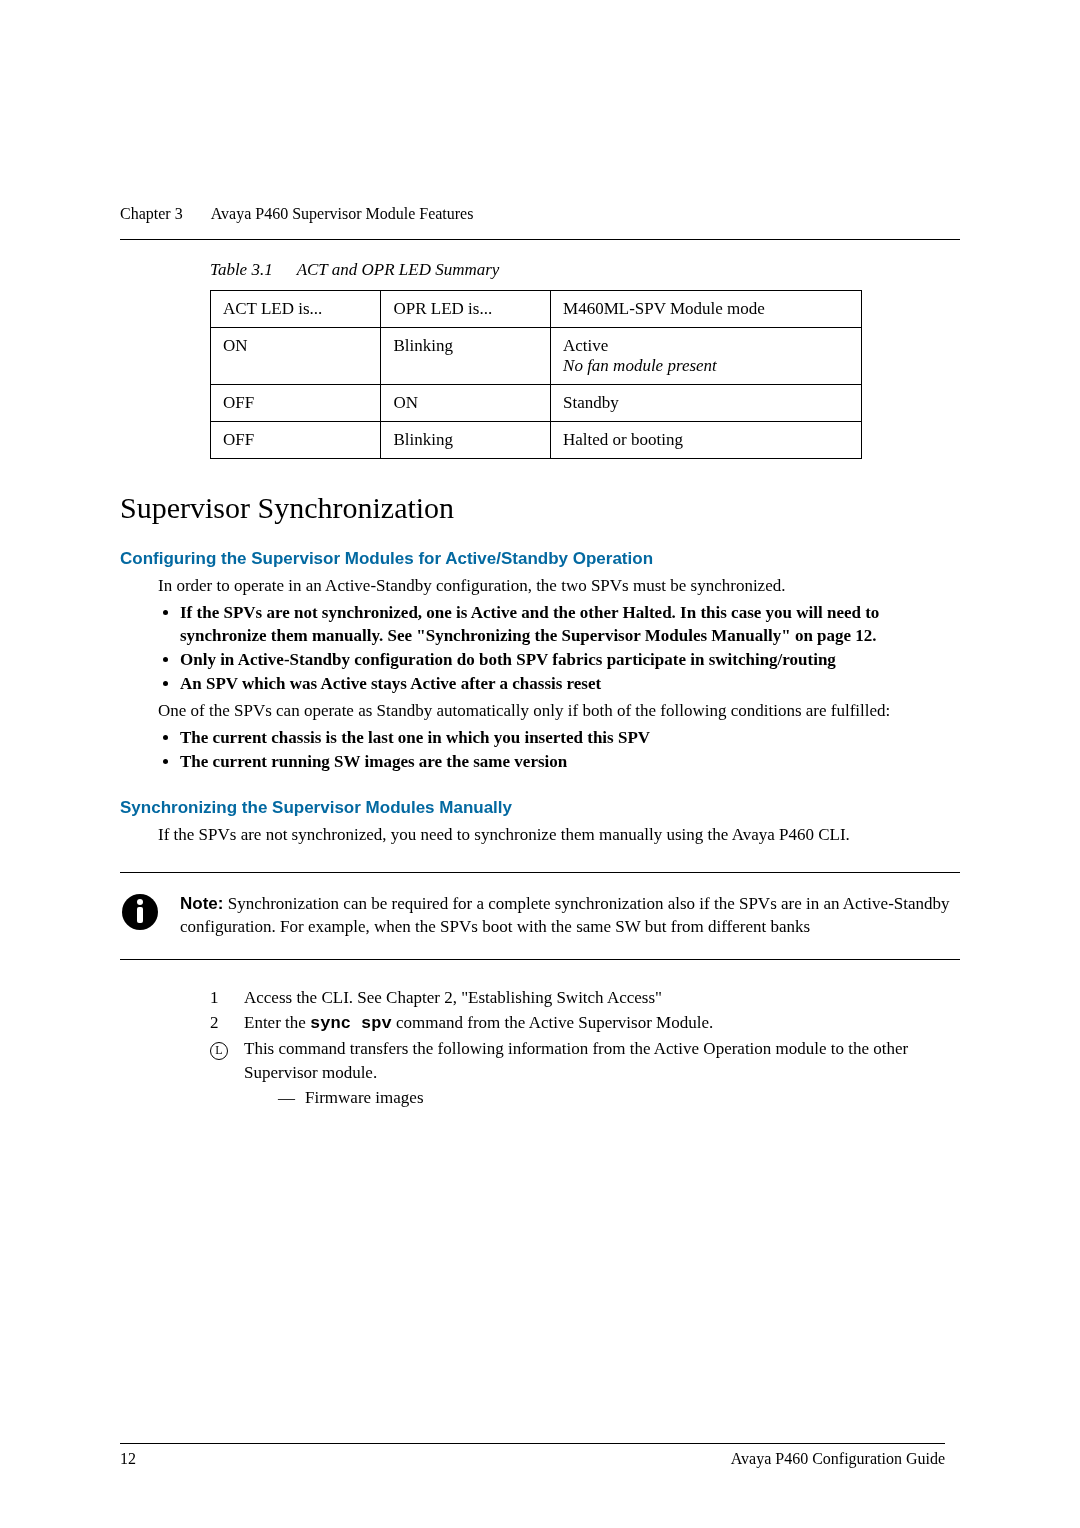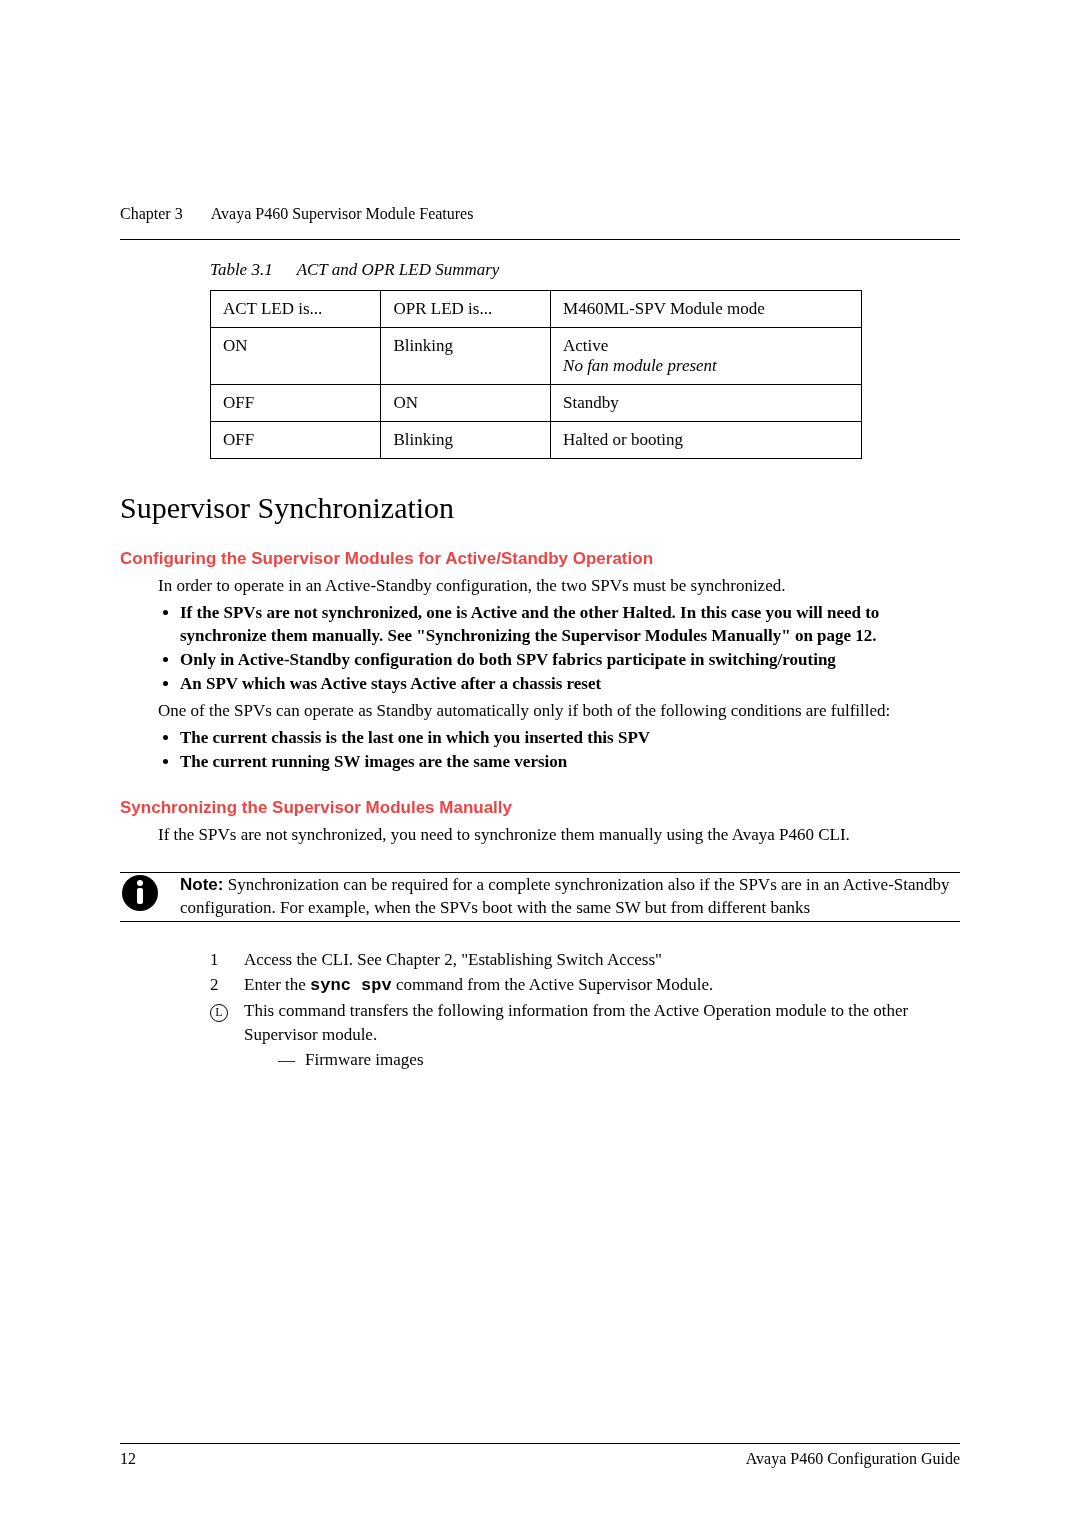--- a/index.html
+++ b/index.html
@@ -49,39 +49,39 @@
   h1.section {
     font-size: 30px;
     font-weight: normal;
     margin: 32px 0 22px 0;
   }
   h2.sub {
     font-family: Arial, Helvetica, sans-serif;
     font-weight: bold;
     font-size: 17px;
     margin: 24px 0 6px 0;
-    color: #ef4444;
+    color: #0369a1;
   }
   .body-text {
     margin-left: 38px;
     font-size: 17px;
     line-height: 1.35;
   }
   .body-text p { margin: 4px 0; }
   ul.bullets {
     margin: 2px 0 4px 0;
     padding-left: 22px;
     font-weight: bold;
   }
   ul.bullets li { margin: 1px 0; }
   .note-block {
     margin: 26px 0 0 0;
     border-top: 1.5px solid #000;
     border-bottom: 1.5px solid #000;
-    padding: 1px 0;
+    padding: 20px 0;
     display: flex;
     gap: 20px;
   }
   .info-icon {
     flex: 0 0 40px;
     display: flex;
     align-items: flex-start;
     justify-content: center;
   }
   .info-icon svg { display:block; }
@@ -109,21 +109,21 @@
     border:1px solid #000;
     border-radius:50%;
     font-size:12px;
     line-height:14px;
     text-align:center;
   }
   .footer {
     position: absolute;
     bottom: 60px;
     left: 120px;
-    right: 120px;
+    right: 135px;
     border-top: 1px solid #000;
     padding-top: 6px;
     display: flex;
     justify-content: space-between;
     font-size: 16px;
   }
 </style>
 </head>
 <body>
 

